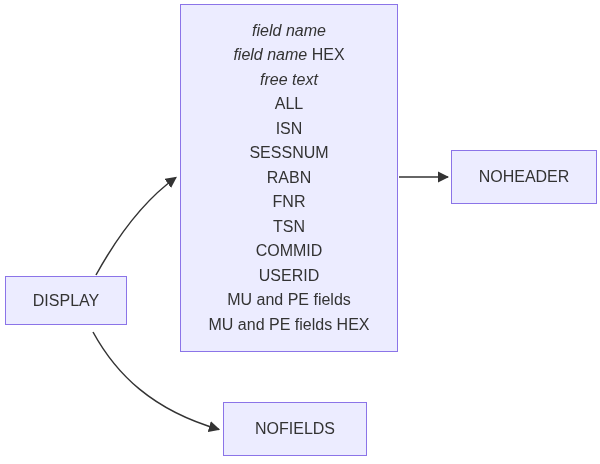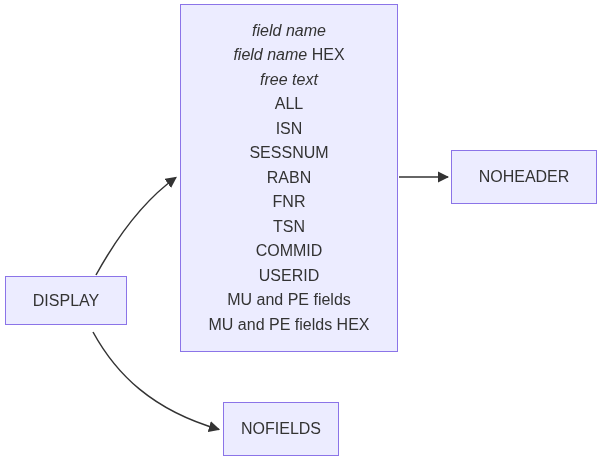--- a/index.html
+++ b/index.html
@@ -37,21 +37,21 @@
     display: flex;
     align-items: center;
     justify-content: center;
     font-size: 16px;
     color: var(--text, #333333);
   }
   .node-display  { left: 5px;   top: 276px; width: 122px; height: 49px; }
   .node-options  { left: 180px; top: 4px;   width: 218px; height: 348px;
                    flex-direction: column; }
   .node-noheader { left: 451px; top: 150px; width: 146px; height: 54px; }
-  .node-nofields { left: 223px; top: 402px; width: 116px; height: 54px; }
+  .node-nofields { left: 223px; top: 402px; width: 144px; height: 54px; }
   .option-line {
     line-height: 24.5px;
     text-align: center;
     white-space: nowrap;
   }
   .option-line .it { font-style: italic; }
 </style>
 </head>
 <body>
 

